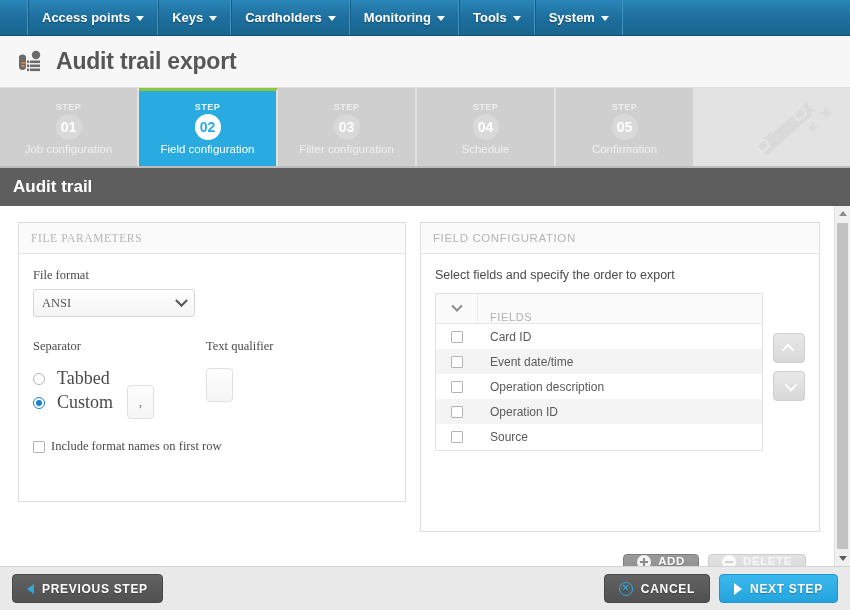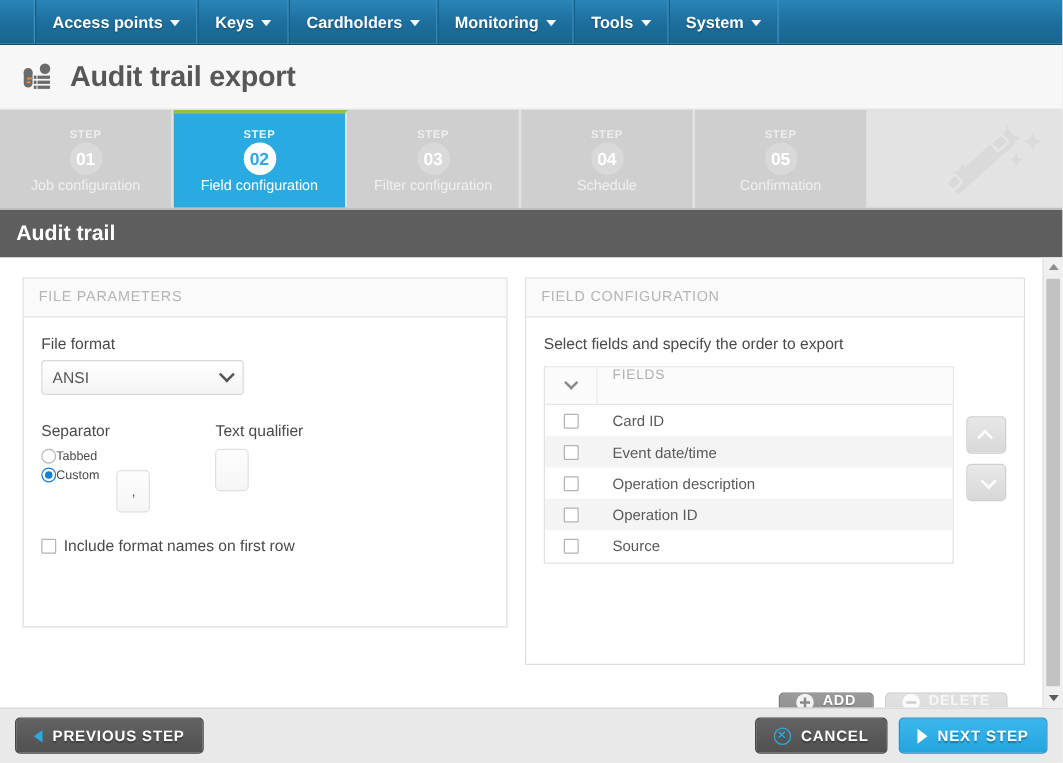--- a/index.html
+++ b/index.html
@@ -132,21 +132,21 @@
   }
   .panel-head {
     background: #fafafa;
     border-bottom: 1px solid #e4e4e4;
     padding: 9px 12px;
     font-size: 11.5px; color: #b5b5b5;
     letter-spacing: .6px;
   }
   .panel-body { padding: 14px 14px 12px 14px; flex: 1 1 auto; }
 
-  .panel-left { width: 388px; flex: 0 0 388px; height: 280px; }
+  .panel-left { width: 388px; flex: 0 0 388px; height: 280px; font-family: Liberation Serif, serif; }
   .panel-right { flex: 1 1 auto; height: 310px; }
 
   label.fld {
     display: block;
     font-size: 12.5px; color: #4a4a4a;
     margin-bottom: 6px;
   }
   .select-box {
     width: 162px; height: 28px;
     border: 1px solid #d8d8d8; border-radius: 3px;
@@ -158,25 +158,25 @@
     margin-bottom: 22px;
   }
   .chev {
     width: 9px; height: 9px;
     border-right: 2px solid #555; border-bottom: 2px solid #555;
     transform: rotate(45deg) translate(-2px,-2px);
   }
 
   .row2 { display: flex; gap: 52px; }
   .grp-title {
-    font-size: 12.5px; color: #4a4a4a; margin-bottom: 7px;
+    font-size: 12.5px; color: #4a4a4a; margin-bottom: 14px;
   }
   .radio-row {
-    display: flex; align-items: center; gap: 0;
-    font-size: 10px; color: #4a4a4a;
+    display: flex; align-items: center; gap: 12px;
+    font-size: 18px; color: #4a4a4a;
     margin-bottom: 3px; cursor: pointer;
   }
   .radio {
     width: 12px; height: 12px; border-radius: 50%;
     border: 1px solid #b4b4b4; background: #fff;
     flex: 0 0 12px;
   }
   .radio.on { border-color: #1a7fd4; }
   .radio.on::after {
     content: ""; display: block;
@@ -216,21 +216,21 @@
   .ftable {
     width: 328px; flex: 0 0 328px;
     border: 1px solid #e2e2e2;
     background: #ffffff;
     height: 158px;
   }
   .ft-head {
     display: flex; height: 30px;
     background: #fbfbfb;
     border-bottom: 1px solid #e6e6e6;
-    align-items: flex-start;
+    align-items: flex-end;
   }
   .ft-head .c1 {
     width: 42px; flex: 0 0 42px;
     border-right: 1px solid #ececec;
     height: 100%; display: flex; align-items: center; justify-content: center;
     cursor: pointer;
   }
   .chev-sm {
     width: 8px; height: 8px;
     border-right: 2px solid #8a8a8a; border-bottom: 2px solid #8a8a8a;

